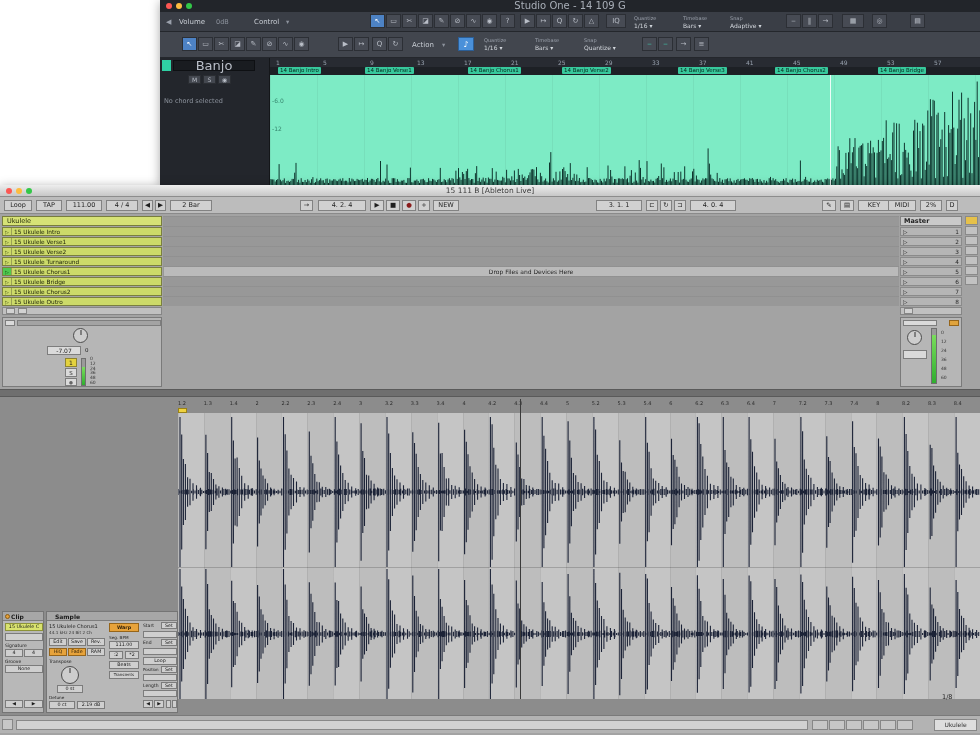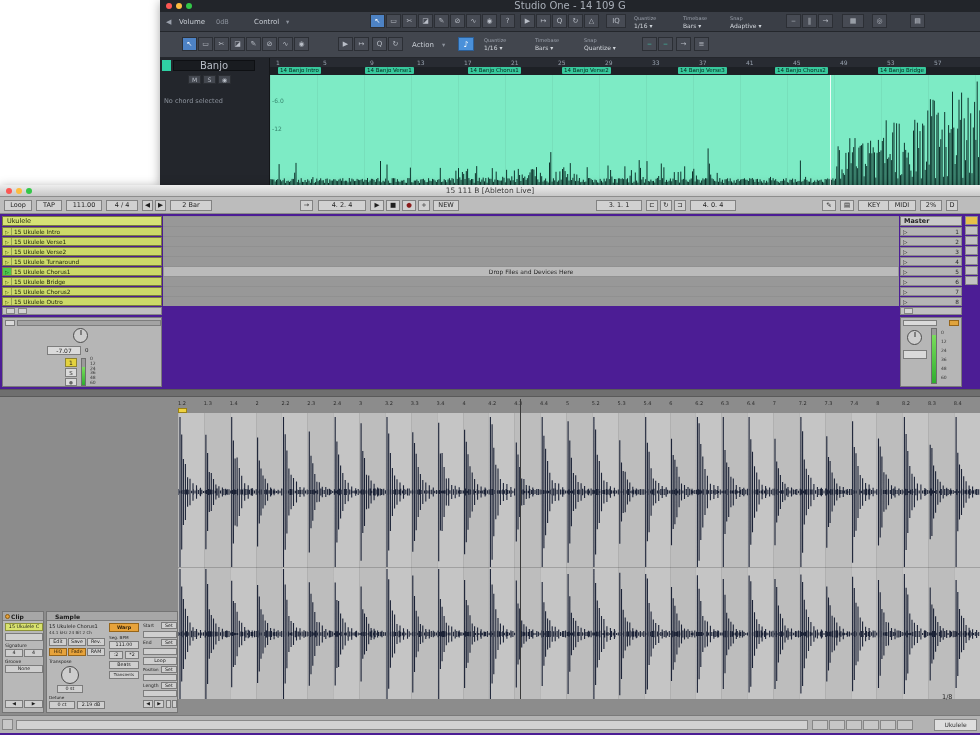--- a/index.html
+++ b/index.html
@@ -26,21 +26,21 @@
 .s1box{position:absolute;background:#43474f;border:1px solid #2a2d32;color:#b9bec7;font-size:6px;text-align:center}
 .s1ruler{position:absolute;left:110px;top:58px;width:710px;height:9px;background:#282b32;display:flex;padding-left:6px;overflow:hidden}
 .s1tick{flex:0 0 47px;font-size:6px;color:#97a0ad;line-height:9px}
 .s1markers{position:absolute;left:110px;top:67px;width:710px;height:8px;background:#1d2025;overflow:hidden}
 .s1marker{position:absolute;top:0;height:7px;background:#37c89c;color:#07271c;font-size:5.5px;line-height:7px;padding:0 2px;white-space:nowrap;border-radius:1px}
 .s1wave{position:absolute;left:110px;top:75px;width:710px;height:110px;background:#7debc5;overflow:hidden;
  background-image:repeating-linear-gradient(90deg,rgba(0,0,0,.05) 0 1px,transparent 1px 47px)}
 .dbl{position:absolute;color:rgba(4,64,48,.6);font-size:6px}
 .s1play{position:absolute;left:560px;top:0;width:1px;height:110px;background:rgba(255,255,255,.85)}
 
-.lv{position:absolute;left:0;top:185px;width:980px;height:550px;background:#4c1d95;overflow:hidden;box-shadow:0 2px 10px rgba(0,0,0,.35)}
+.lv{position:absolute;left:0;top:185px;width:980px;height:550px;background:#a3a3a3;overflow:hidden;box-shadow:0 2px 10px rgba(0,0,0,.35)}
 .lv .ttl{position:absolute;left:0;top:0;width:980px;height:12px;background:linear-gradient(#eee,#c7c7c7);border-bottom:1px solid #8d8d8d;color:#3b3b3b;font-size:7.5px;text-align:center;line-height:12px}
 .transport{position:absolute;left:0;top:12px;width:980px;height:17px;background:#bcbcbc;border-bottom:1px solid #8a8a8a}
 .tbox{position:absolute;top:3px;height:11px;background:#d1d1d1;border:1px solid #828282;color:#1f1f1f;font-size:6.5px;line-height:9px;text-align:center;padding:0 2px;white-space:nowrap}
 .trkhdr{position:absolute;left:2px;top:31px;width:160px;height:10px;background:#d6e276;border:1px solid #787d3e;color:#262c0b;font-size:6.5px;line-height:8px;padding-left:4px}
 .clips{position:absolute;left:2px;top:42px;width:160px;display:flex;flex-direction:column;gap:1px}
 .clip{height:9px;background:#ccda69;border:1px solid #7a7f40;display:flex;align-items:center}
 .clip-tri{width:9px;height:100%;font-size:5px;color:#39400f;text-align:center;line-height:8px;flex:0 0 9px;border-right:1px solid #9aa054}
 .clip.playing .clip-tri{background:#4fc94f;color:#0a3a0a}
 .clip-label{font-size:5.8px;color:#20260a;white-space:nowrap;overflow:hidden;padding-left:2px}
 .droparea{position:absolute;left:163px;top:31px;width:736px;height:90px;background:#989898;background-image:repeating-linear-gradient(rgba(0,0,0,.05) 0 1px,transparent 1px 10px)}
@@ -166,21 +166,21 @@
         <b><span>Quantize</span> <span>▾</span></b>
       </div>
       <span class="icellA teal" style="left:482px;top:5px">‒</span>
       <span class="icellA teal" style="left:498px;top:5px">‒</span>
       <span class="icellA" style="left:516px;top:5px">→</span>
       <span class="icellA" style="left:534px;top:5px">≡</span>
     </div>
 
     <div class="s1left">
       <span class="abs" style="left:2px;top:2px;width:9px;height:11px;background:#2fd0a4"></span>
-      <span class="s1box" style="left:13px;top:2px;width:82px;height:11px;line-height:10px;background:#191c20;border-color:#0e1013;font-size:10px">Banjo</span>
+      <span class="s1box" style="left:13px;top:2px;width:82px;height:11px;line-height:10px;background:#191c20;border-color:#0e1013;font-size:13px">Banjo</span>
       <span class="s1box" style="left:28px;top:17px;width:13px;height:9px;line-height:8px">M</span>
       <span class="s1box" style="left:43px;top:17px;width:13px;height:9px;line-height:8px">S</span>
       <span class="s1box" style="left:58px;top:17px;width:13px;height:9px;line-height:8px">◉</span>
       <span class="s1sub" style="left:4px;top:38px">No chord selected</span>
     </div>
 
     <div class="s1ruler">
       <span class="s1tick">1</span>
         <span class="s1tick">5</span>
         <span class="s1tick">9</span>

